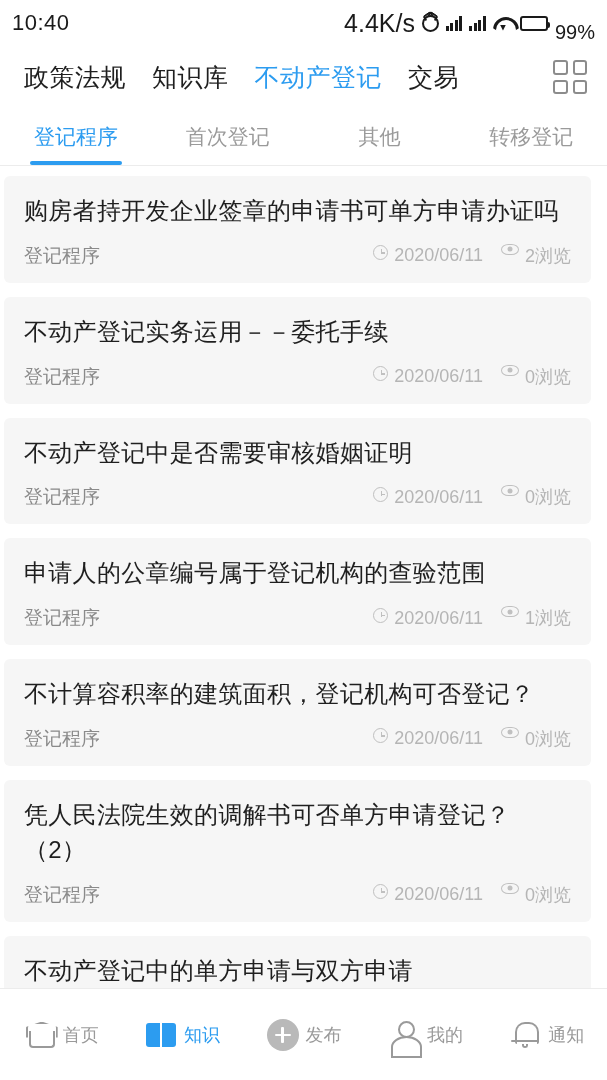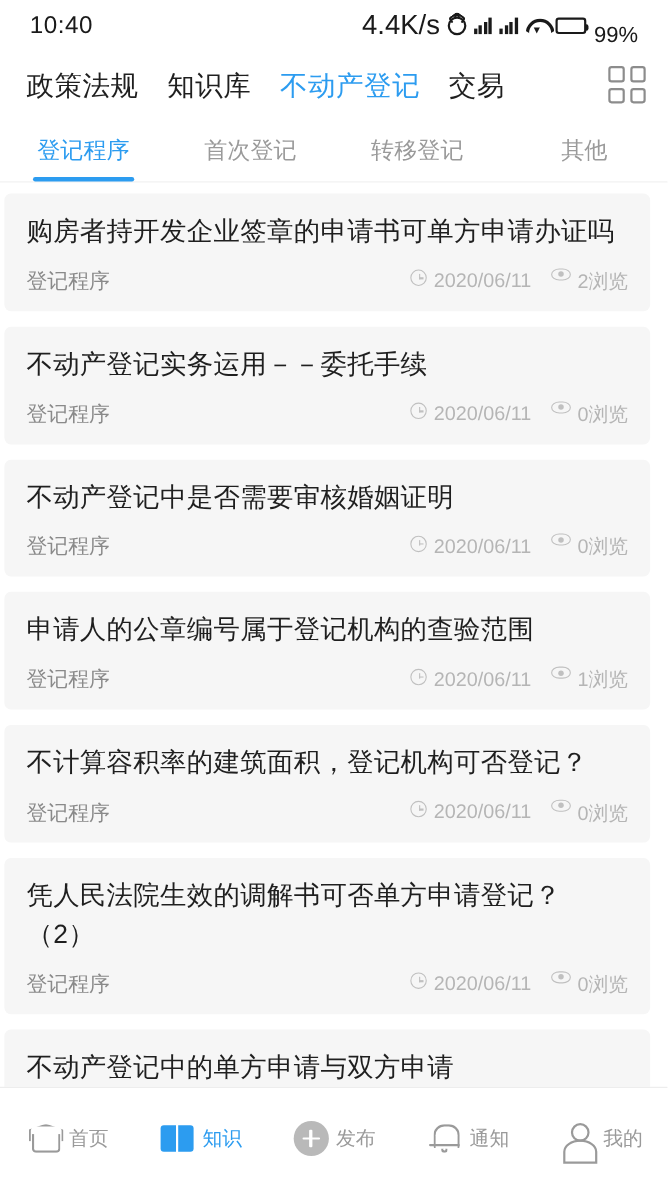--- a/index.html
+++ b/index.html
@@ -18,21 +18,21 @@
     display: flex;
     flex-direction: column;
   }
 
   
   .statusbar {
     height: 46px;
     flex: 0 0 46px;
     display: flex;
     align-items: center;
-    padding: 0 27px;
+    padding: 0 12px;
     font-size: 21px;
     color: #1a1a1a;
   }
   .statusbar .time { font-size: 22px; font-weight: 500; letter-spacing: .5px; }
   .statusbar .spacer { flex: 1; }
   .statusbar .right {
     display: flex;
     align-items: center;
     gap: 7px;
     font-size: 19px;
@@ -342,24 +342,24 @@
   </div>
 
   <div class="subtabs">
     <div class="subtab active">
       <span>登记程序</span>
     </div>
     <div class="subtab">
       <span>首次登记</span>
     </div>
     <div class="subtab">
+      <span>其他</span>
+    </div>
+    <div class="subtab">
       <span>转移登记</span>
-    </div>
-    <div class="subtab">
-      <span>其他</span>
     </div>
   </div>
 
   <div class="list">
 
     <div class="card">
       <div class="title">购房者持开发企业签章的申请书可单方申请办证吗</div>
       <div class="meta">
         <span class="cat-label">登记程序</span>
         <span class="spacer"></span>
@@ -473,24 +473,24 @@
       <span>知识</span>
     </div>
     <div class="tabitem">
       <span class="tabicon i-plus">
           <span class="h"></span>
           <span class="v"></span>
         </span>
       <span>发布</span>
     </div>
     <div class="tabitem">
+      <span class="tabicon i-user"></span>
+      <span>我的</span>
+    </div>
+    <div class="tabitem">
       <span class="tabicon i-bell">
           <span class="clap"></span>
         </span>
       <span>通知</span>
     </div>
-    <div class="tabitem">
-      <span class="tabicon i-user"></span>
-      <span>我的</span>
-    </div>
   </div>
 
 </div>
 
 </body></html>

